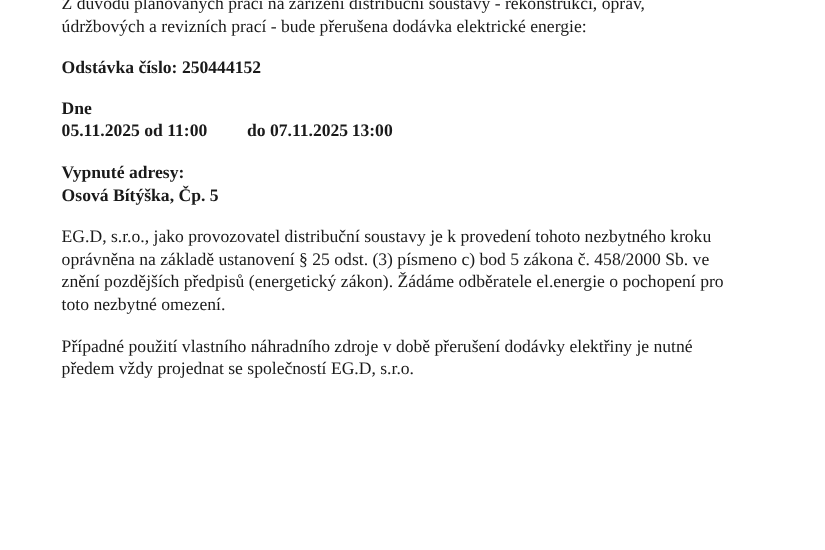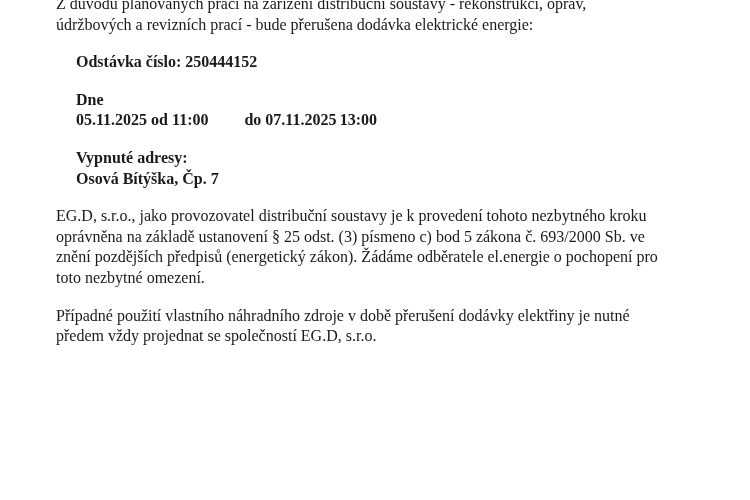--- a/index.html
+++ b/index.html
@@ -26,33 +26,32 @@
     line-height: 20.6px;
     color: #1a1a1a;
     white-space: pre-wrap;
     font-weight: normal;
   }
   .para.first {
     margin-top: -6px;
   }
   .para.bold {
     font-weight: bold;
-    margin-left: 20px;
   }
 </style>
 </head>
 <body>
 
 <div class="page">
   <p class="para first">Z důvodu plánovaných prací na zařízení distribuční soustavy - rekonstrukcí, oprav,
 údržbových a revizních prací - bude přerušena dodávka elektrické energie:</p>
   <p class="para bold">Odstávka číslo: 250444152</p>
   <p class="para bold">Dne
 05.11.2025 od 11:00         do 07.11.2025 13:00</p>
   <p class="para bold">Vypnuté adresy:
-Osová Bítýška, Čp. 7</p>
+Osová Bítýška, Čp. 5</p>
   <p class="para">EG.D, s.r.o., jako provozovatel distribuční soustavy je k provedení tohoto nezbytného kroku
-oprávněna na základě ustanovení § 25 odst. (3) písmeno c) bod 5 zákona č. 693/2000 Sb. ve
+oprávněna na základě ustanovení § 25 odst. (3) písmeno c) bod 5 zákona č. 458/2000 Sb. ve
 znění pozdějších předpisů (energetický zákon). Žádáme odběratele el.energie o pochopení pro
 toto nezbytné omezení.</p>
   <p class="para">Případné použití vlastního náhradního zdroje v době přerušení dodávky elektřiny je nutné
 předem vždy projednat se společností EG.D, s.r.o.</p>
 </div>
 
 </body></html>

